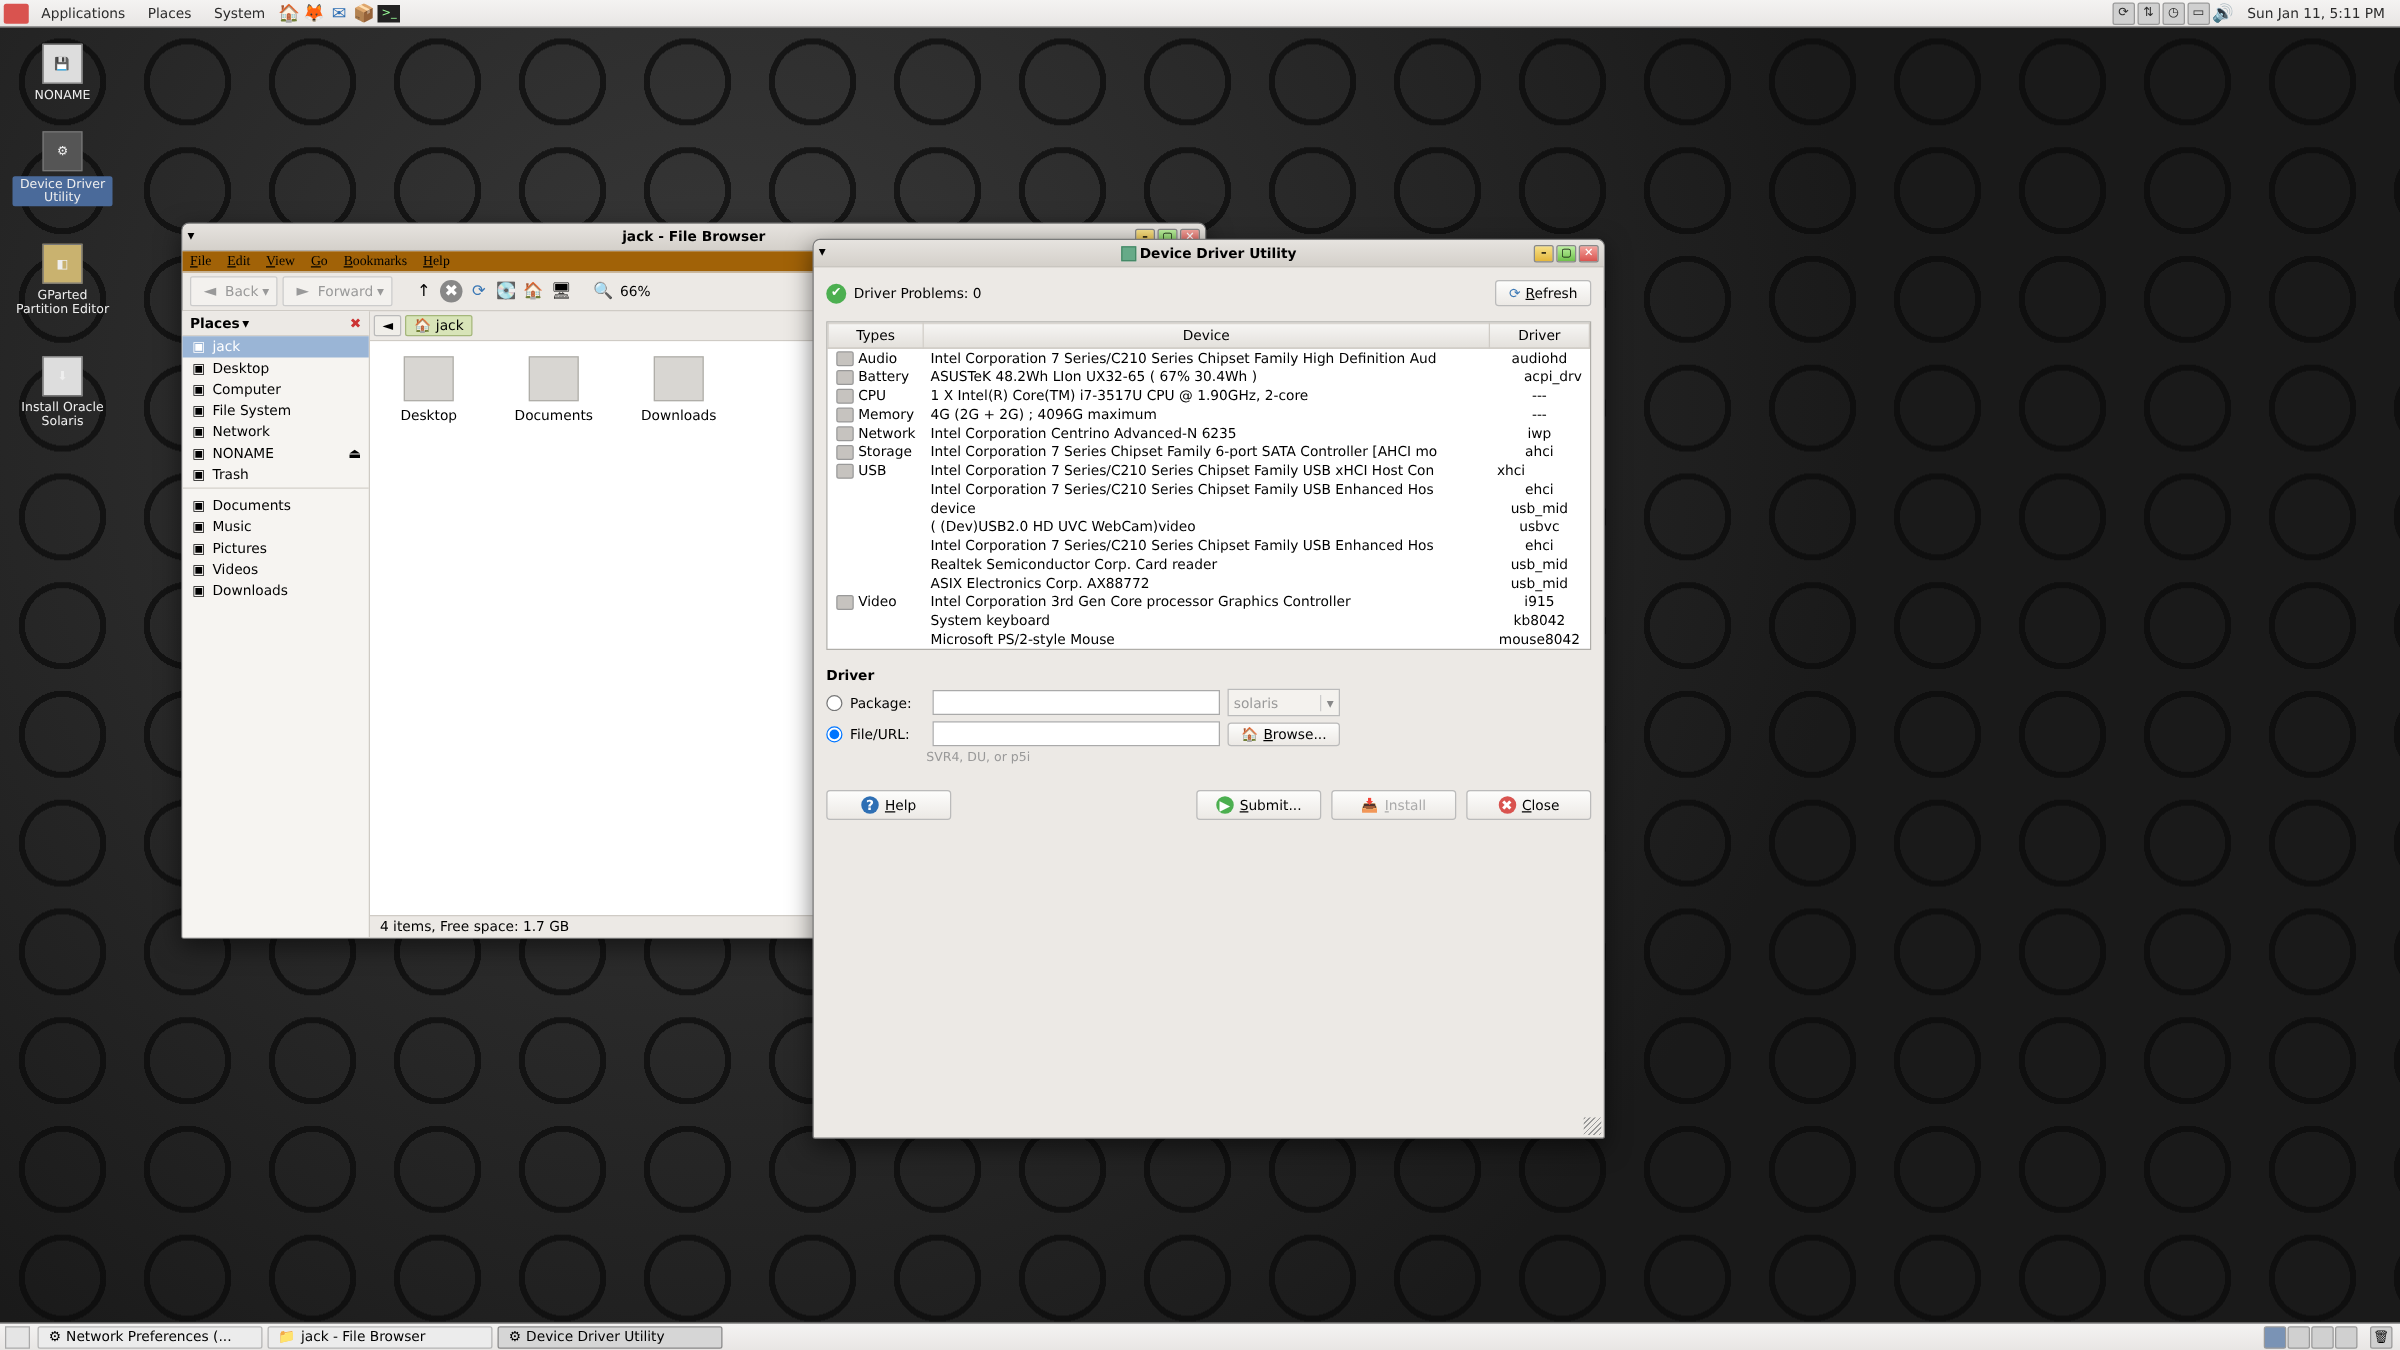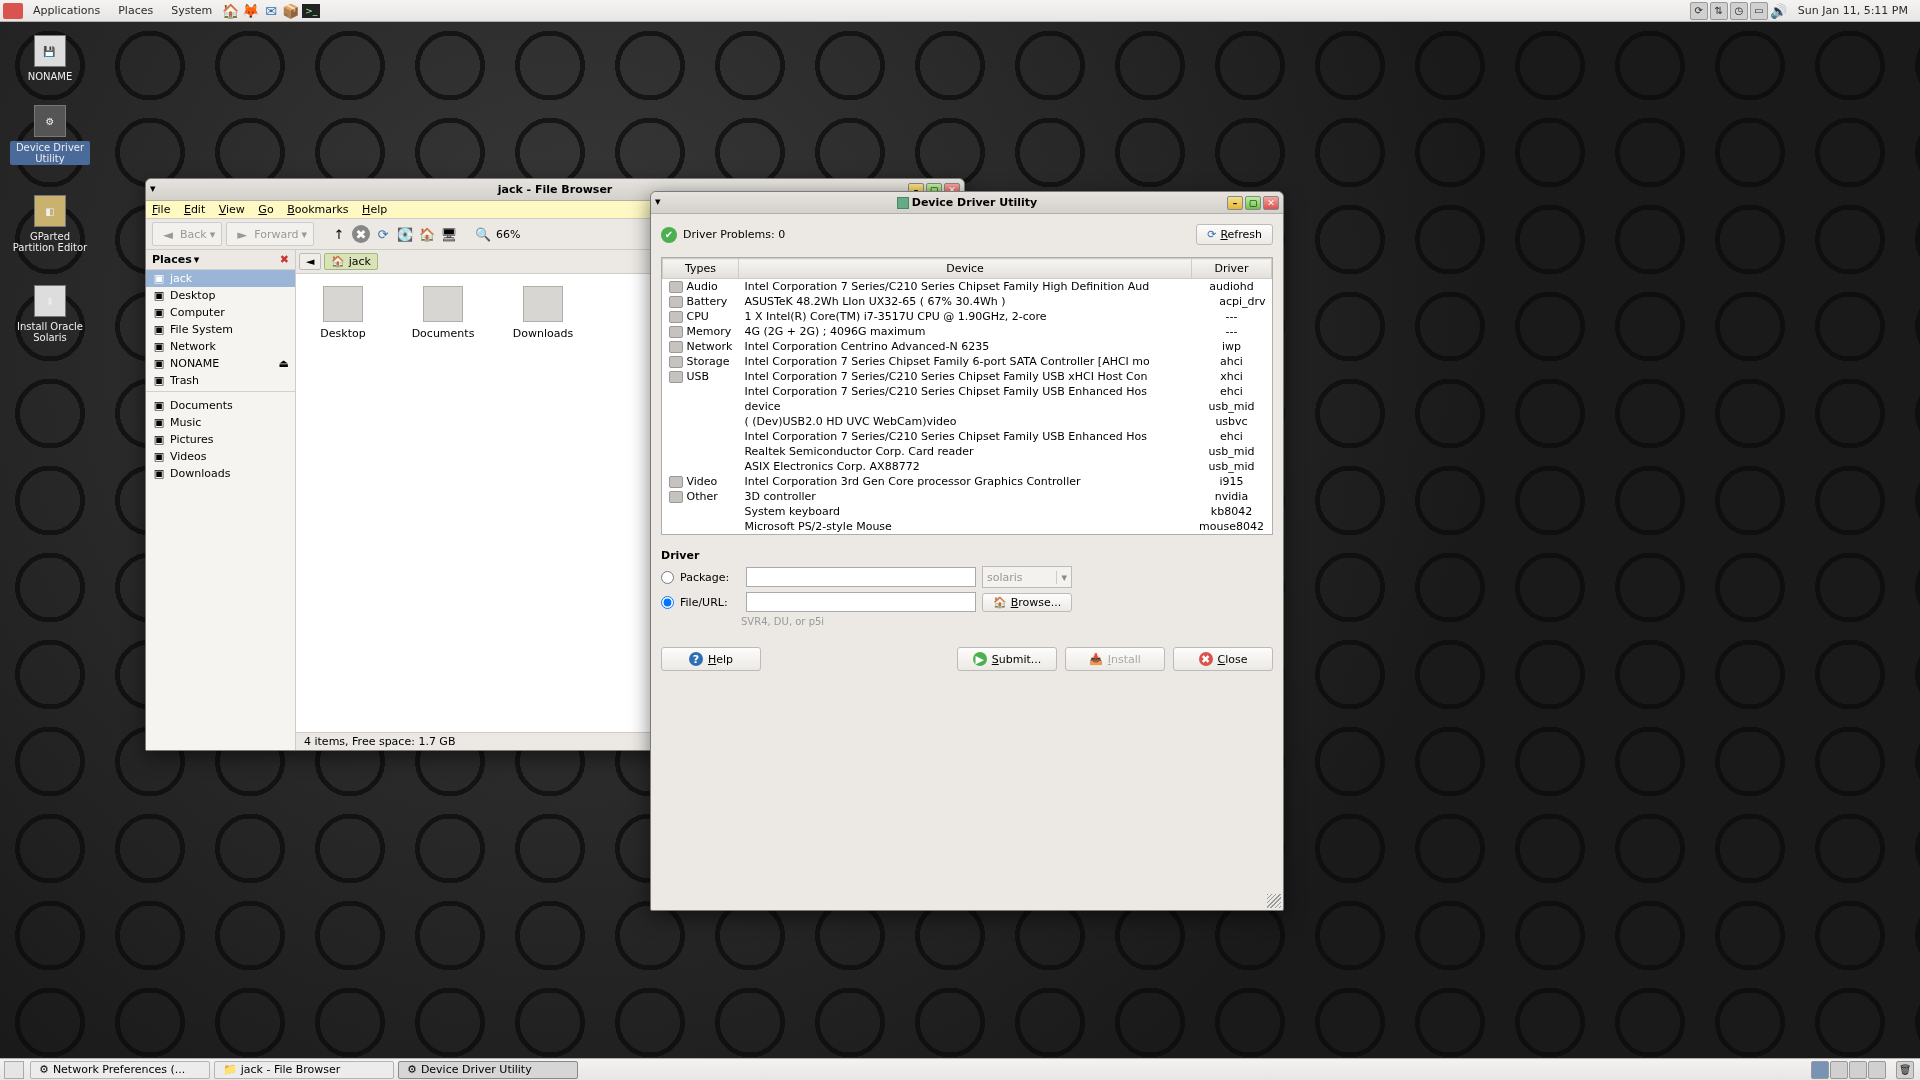--- a/index.html
+++ b/index.html
@@ -101,21 +101,21 @@
 .titlebar .title { position: absolute; left: 0; right: 0; text-align: center; pointer-events:none; }
 .titlebar .tb-left { margin-left: 4px; width: 16px; height: 16px; }
 .titlebar .tb-right { margin-left: auto; display: flex; gap: 2px; margin-right: 4px; }
 .tb-btn { width: 16px; height: 14px; border: 1px solid #888; border-radius: 2px; font-size: 9px; display:inline-flex; align-items:center; justify-content:center; }
 .tb-min { background: linear-gradient(#f6e08a,#e4b63b); }
 .tb-max { background: linear-gradient(#bdf0a0,#6ec04a); }
 .tb-close { background: linear-gradient(#f4a59e,#d9534f); color:#fff; }
 
 
 .fb { left: 145px; top: 178px; width: 820px; height: 573px; z-index: 5; }
-.fb .menubar { padding: 2px 6px; background:#fef9c3; border-bottom:1px solid #cfcbc5; }
+.fb .menubar { padding: 2px 6px; background:#a16207; border-bottom:1px solid #cfcbc5;font-family:Liberation Serif, serif; }
 .fb .menubar span { margin-right: 10px; }
 .fb .toolbar { padding: 3px 6px; display:flex; align-items:center; gap:4px; border-bottom:1px solid #cfcbc5; }
 .fb-btn { padding: 2px 6px; border:1px solid #ccc; border-radius:2px; background:#f3f1ee; display:inline-flex; align-items:center; gap:3px; font-size:11px; }
 .fb-btn.disabled { color:#999; }
 .fb-icon { width:18px; height:18px; display:inline-flex; align-items:center; justify-content:center; font-size:13px; }
 .fb-body { flex:1; display:flex; }
 .fb-sidebar { width:150px; background:#f6f4f1; border-right:1px solid #cfcbc5; display:flex; flex-direction:column; }
 .fb-side-hdr { padding:3px 6px; font-weight:bold; border-bottom:1px solid #d4d0ca; background:#ece9e5; display:flex; align-items:center;}
 .fb-side-item { padding:2px 6px; display:flex; align-items:center; gap:4px; font-size:11px; }
 .fb-side-item.sel { background:#9ab5d6; color:#fff; }
@@ -409,21 +409,21 @@
               </td>
               <td>Intel Corporation 7 Series Chipset Family 6-port SATA Controller [AHCI mo</td>
               <td style="text-align:center">ahci</td>
             </tr>
             <tr>
               <td class="typecell">
                 <span class="tiny-icon"></span>
                 <span>USB</span>
               </td>
               <td>Intel Corporation 7 Series/C210 Series Chipset Family USB xHCI Host Con</td>
-              <td style="text-align:center">xhci</td>
+              <td style="">xhci</td>
             </tr>
             <tr>
               <td class="typecell">
                 <span></span>
               </td>
               <td>Intel Corporation 7 Series/C210 Series Chipset Family USB Enhanced Hos</td>
               <td style="text-align:center">ehci</td>
             </tr>
             <tr>
               <td class="typecell">
@@ -460,28 +460,20 @@
               <td>ASIX Electronics Corp. AX88772</td>
               <td style="text-align:center">usb_mid</td>
             </tr>
             <tr>
               <td class="typecell">
                 <span class="tiny-icon"></span>
                 <span>Video</span>
               </td>
               <td>Intel Corporation 3rd Gen Core processor Graphics Controller</td>
               <td style="text-align:center">i915</td>
-            </tr>
-            <tr>
-              <td class="typecell">
-                <span class="tiny-icon"></span>
-                <span>Other</span>
-              </td>
-              <td>3D controller</td>
-              <td style="text-align:center">nvidia</td>
             </tr>
             <tr>
               <td class="typecell">
                 <span></span>
               </td>
               <td>System keyboard</td>
               <td style="text-align:center">kb8042</td>
             </tr>
             <tr>
               <td class="typecell">

